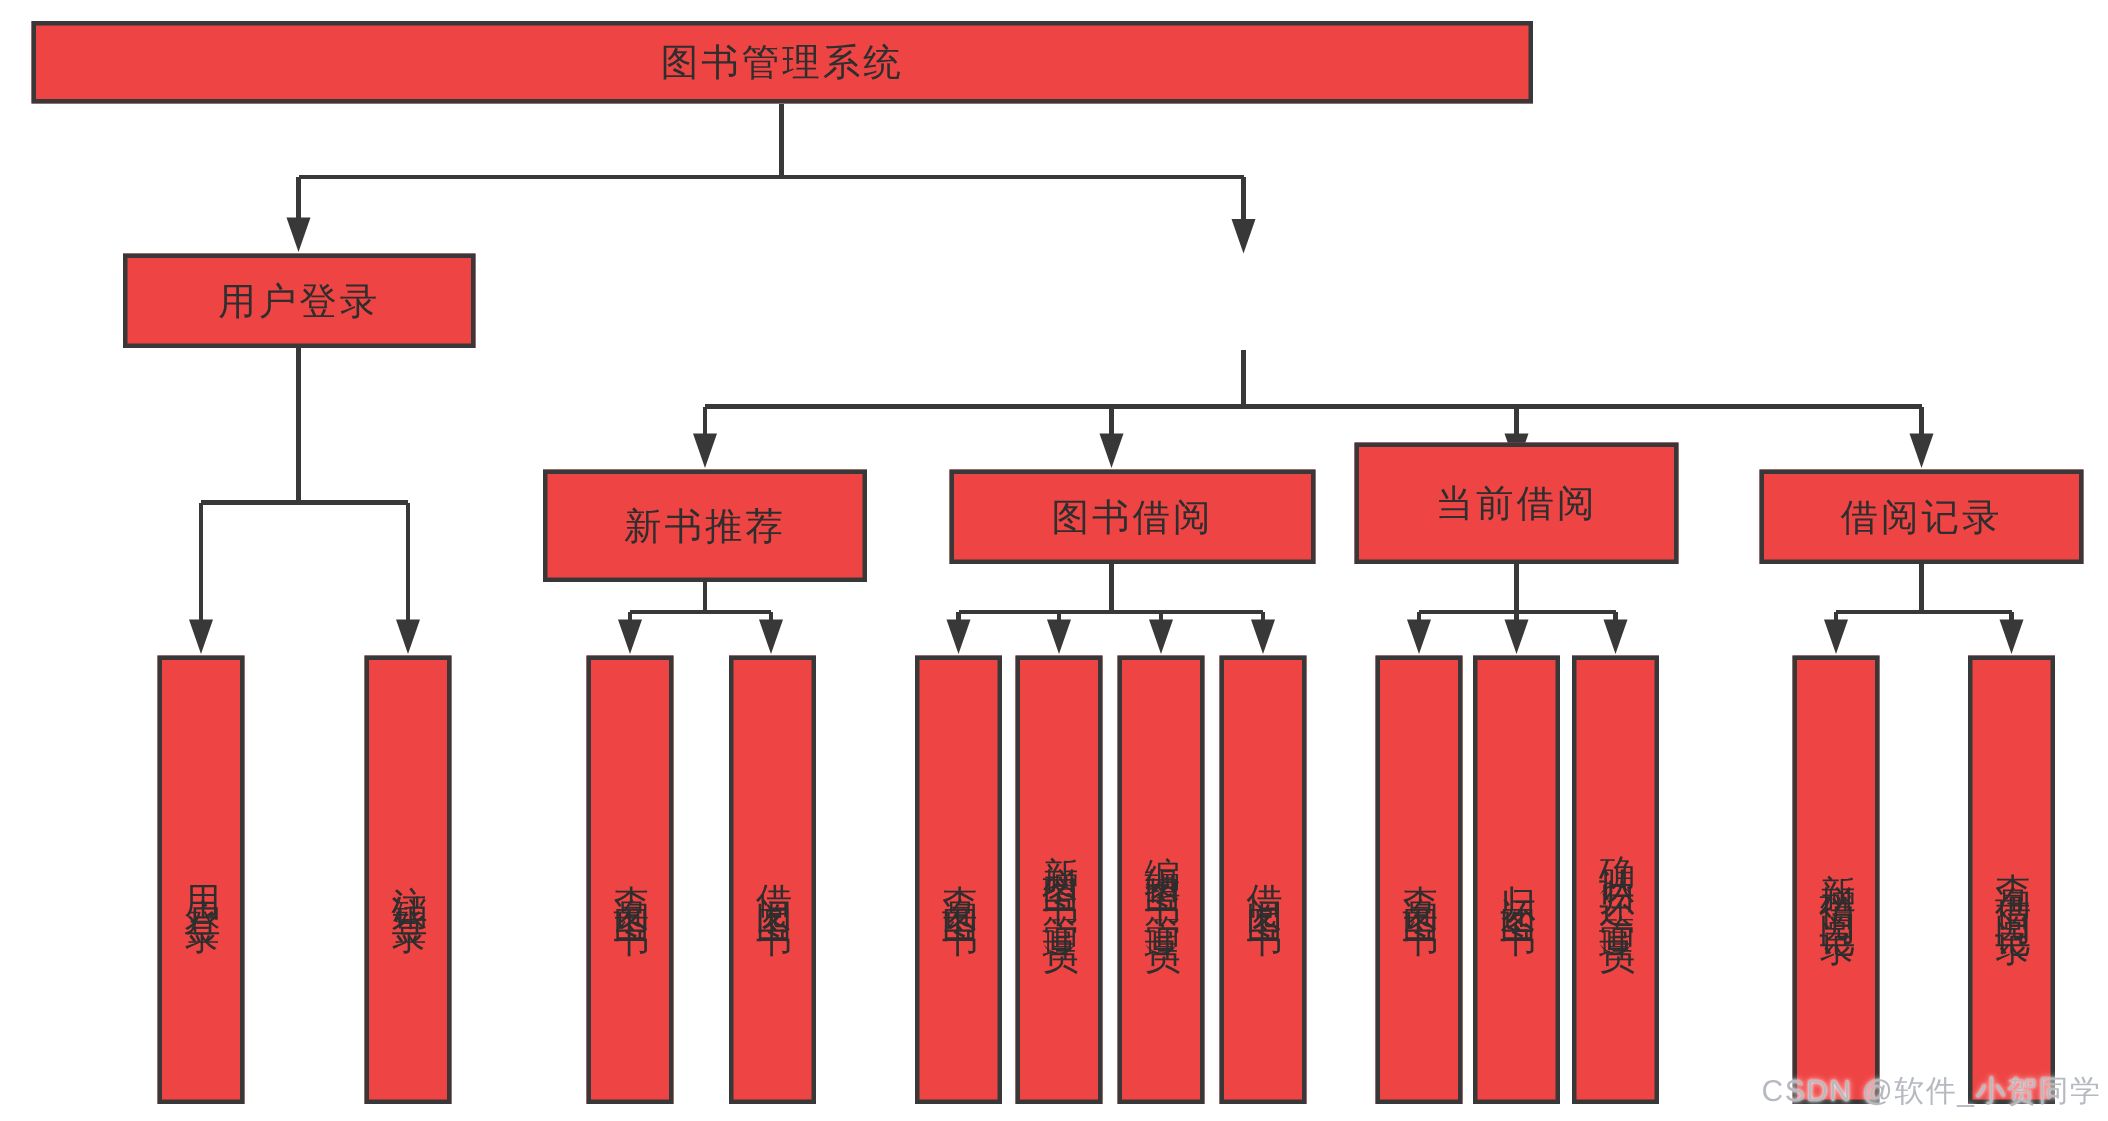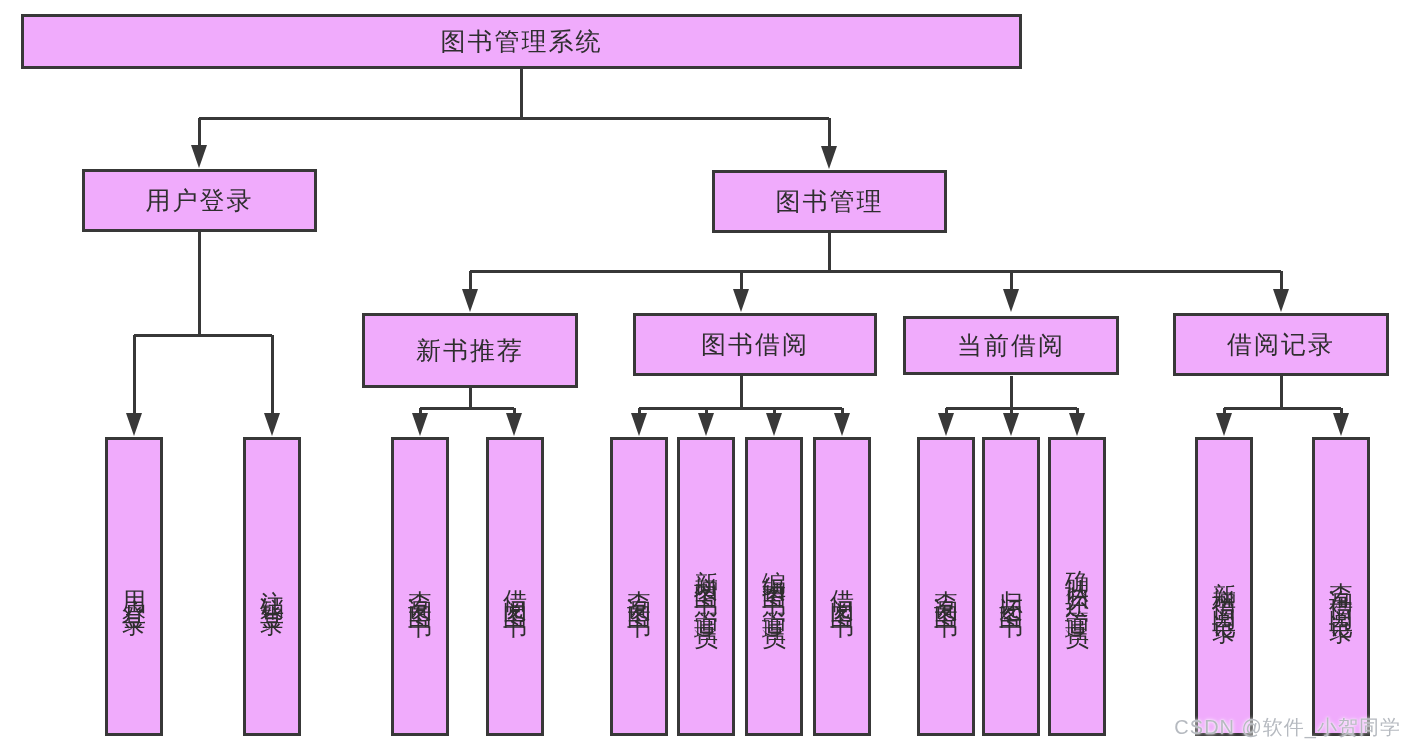--- a/index.html
+++ b/index.html
@@ -7,21 +7,21 @@
     position:relative;
     width:1405px;height:747px;
     background:#ffffff;
     overflow:hidden;
     font-family:"Liberation Sans","DejaVu Sans",sans-serif;
   }
   .wires{position:absolute;left:0;top:0;}
   .box{
     position:absolute;
     box-sizing:border-box;
-    background:#f0abfc;
+    background:#ef4444;
     border:3px solid #383838;
     display:flex;
     align-items:center;
     justify-content:center;
     color:#2e2e2e;
   }
   .box .lbl{
     font-size:25px;
     letter-spacing:2px;
     white-space:nowrap;
@@ -109,31 +109,28 @@
     </g>
   </svg>
 
   <div class="box h" style="left:21px;top:14px;width:1001px;height:55px">
     <span class="lbl">图书管理系统</span>
   </div>
 
   <div class="box h" style="left:82px;top:169px;width:235px;height:63px">
     <span class="lbl">用户登录</span>
   </div>
-  <div class="box h" style="left:712px;top:170px;width:235px;height:63px">
-    <span class="lbl">图书管理</span>
-  </div>
 
   <div class="box h" style="left:362px;top:313px;width:216px;height:75px">
     <span class="lbl">新书推荐</span>
   </div>
   <div class="box h" style="left:633px;top:313px;width:244px;height:63px">
     <span class="lbl">图书借阅</span>
   </div>
-  <div class="box h" style="left:903px;top:316px;width:216px;height:59px">
+  <div class="box h" style="left:903px;top:295px;width:216px;height:81px">
     <span class="lbl">当前借阅</span>
   </div>
   <div class="box h" style="left:1173px;top:313px;width:216px;height:63px">
     <span class="lbl">借阅记录</span>
   </div>
 
   <div class="box v" style="left:105px;top:437px;width:58px;height:299px">
     <span class="lbl">用户登录</span>
   </div>
   <div class="box v" style="left:243px;top:437px;width:58px;height:299px">

